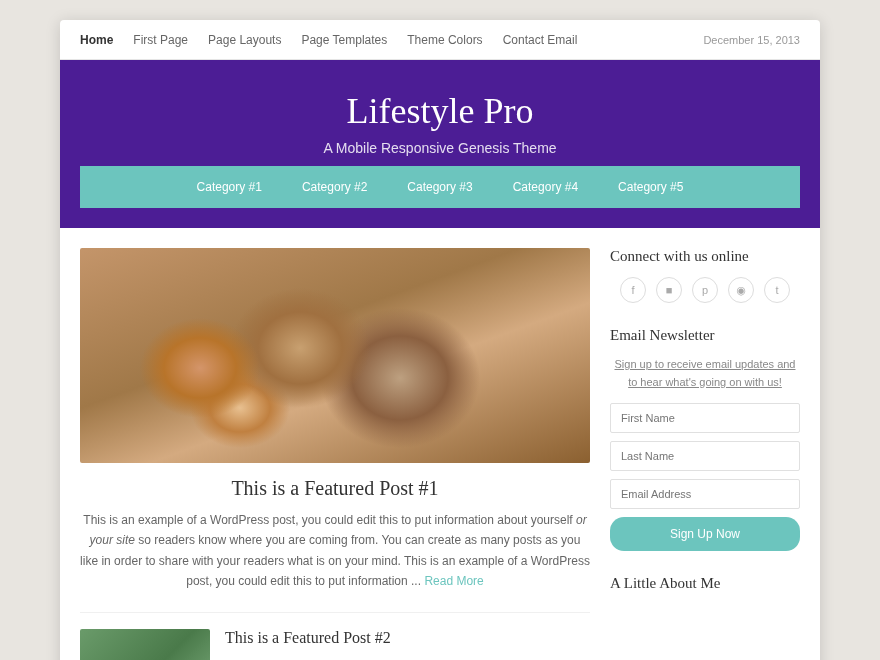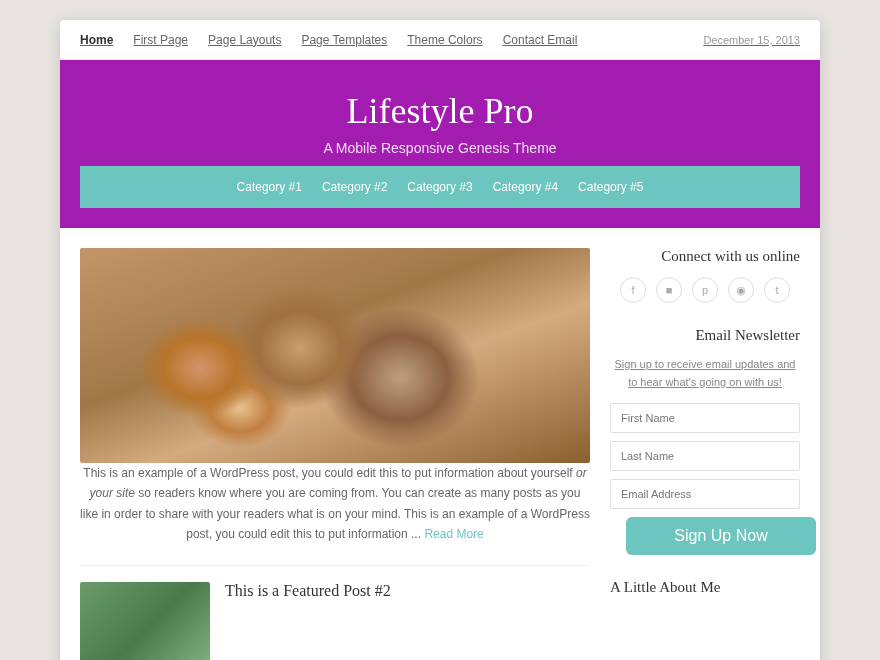--- a/index.html
+++ b/index.html
@@ -22,21 +22,20 @@
     
     .top-nav {
       display: flex;
       align-items: center;
       padding: 0 20px;
       height: 40px;
       border-bottom: 1px solid #e5e5e5;
       font-family: 'Arial', sans-serif;
       font-size: 12px;
       color: #666;
-      text-decoration: underline;
     }
     .top-nav-links {
       display: flex;
       gap: 20px;
       flex: 1;
     }
     .top-nav-links a {
       text-decoration: none;
       color: #666;
       font-size: 12px;
@@ -44,42 +43,42 @@
     .top-nav-links a.active {
       color: #333;
       font-weight: bold;
     }
     .top-nav-date {
       color: #999;
       font-size: 11px;
     }
     
     .hero {
-      background-color: #a21caf;
+      background-color: #4c1d95;
       text-align: center;
       padding: 30px 20px 20px;
     }
     .hero-title {
       font-family: 'Georgia', serif;
       font-size: 36px;
       color: #fff;
       font-weight: normal;
       margin-bottom: 8px;
     }
     .hero-subtitle {
       font-size: 14px;
       color: rgba(255,255,255,0.85);
       font-family: 'Arial', sans-serif;
     }
     
     .category-nav {
       background-color: #6cc5be;
       display: flex;
       justify-content: center;
-      gap: 20px;
+      gap: 40px;
       padding: 14px 20px;
       margin-top: 10px;
     }
     .category-nav a {
       color: #fff;
       text-decoration: none;
       font-size: 12px;
       font-family: 'Arial', sans-serif;
     }
     
@@ -167,21 +166,21 @@
       flex-shrink: 0;
     }
     .sidebar-widget {
       margin-bottom: 24px;
     }
     .widget-title {
       font-family: 'Georgia', serif;
       font-size: 15px;
       color: #333;
       font-weight: normal;
-      text-align: right;
+      text-align: left;
       margin-bottom: 12px;
     }
     .connect-icons {
       display: flex;
       justify-content: center;
       gap: 10px;
       margin-bottom: 6px;
     }
     .social-icon {
       width: 26px;
@@ -217,25 +216,24 @@
       margin-bottom: 8px;
       font-family: 'Arial', sans-serif;
       display: block;
     }
     .signup-btn {
       width: 100%;
       padding: 10px;
       background: #6cc5be;
       color: #fff;
       border: none;
-      border-radius: 6px;
-      font-size: 16px;
+      border-radius: 14px;
+      font-size: 12px;
       font-family: 'Arial', sans-serif;
       cursor: pointer;
-      margin-left: 16px;
     }
 
     
     .about-widget-title {
       font-family: 'Georgia', serif;
       font-size: 15px;
       color: #333;
       font-weight: normal;
     }
     .divider {
@@ -275,20 +273,21 @@
   </header>
 
   <div class="main-content">
 
     <div class="content-col">
 
       <article class="featured-post">
         <div class="post-image">
           <div class="bread-illustration"></div>
         </div>
+        <h2 class="post-title">This is a Featured Post #1</h2>
         <p class="post-excerpt">
           <span>This is an example of a WordPress post, you could edit this to put information about yourself</span>
           <em>or your site</em>
           <span>so readers know where you are coming from. You can create as many posts as you like in order to share with your readers what is on your mind. This is an example of a WordPress post, you could edit this to put information ...</span>
           <a class="read-more">Read More</a>
         </p>
       </article>
 
       <div class="divider" style="margin:0 0 16px;"></div>
 

